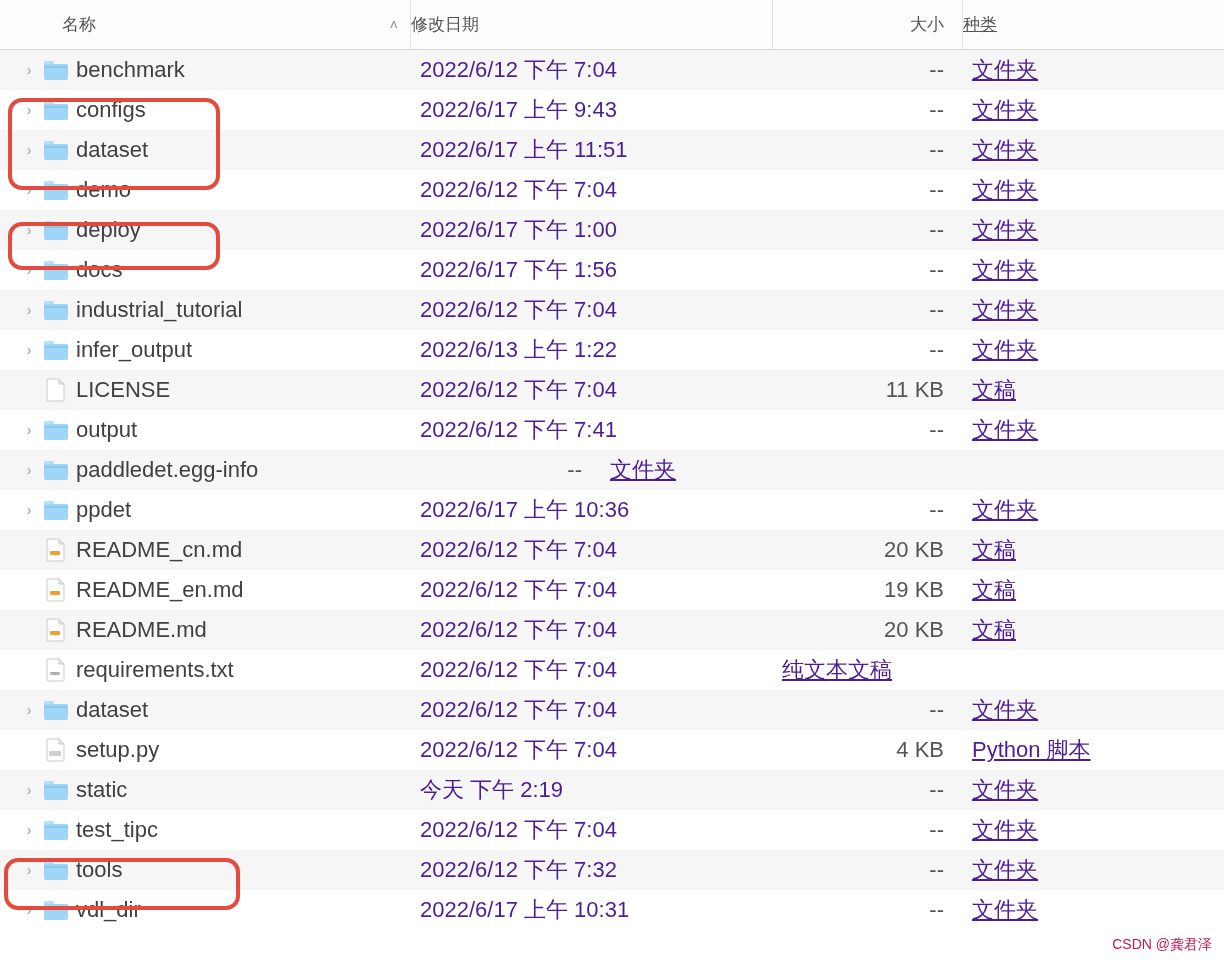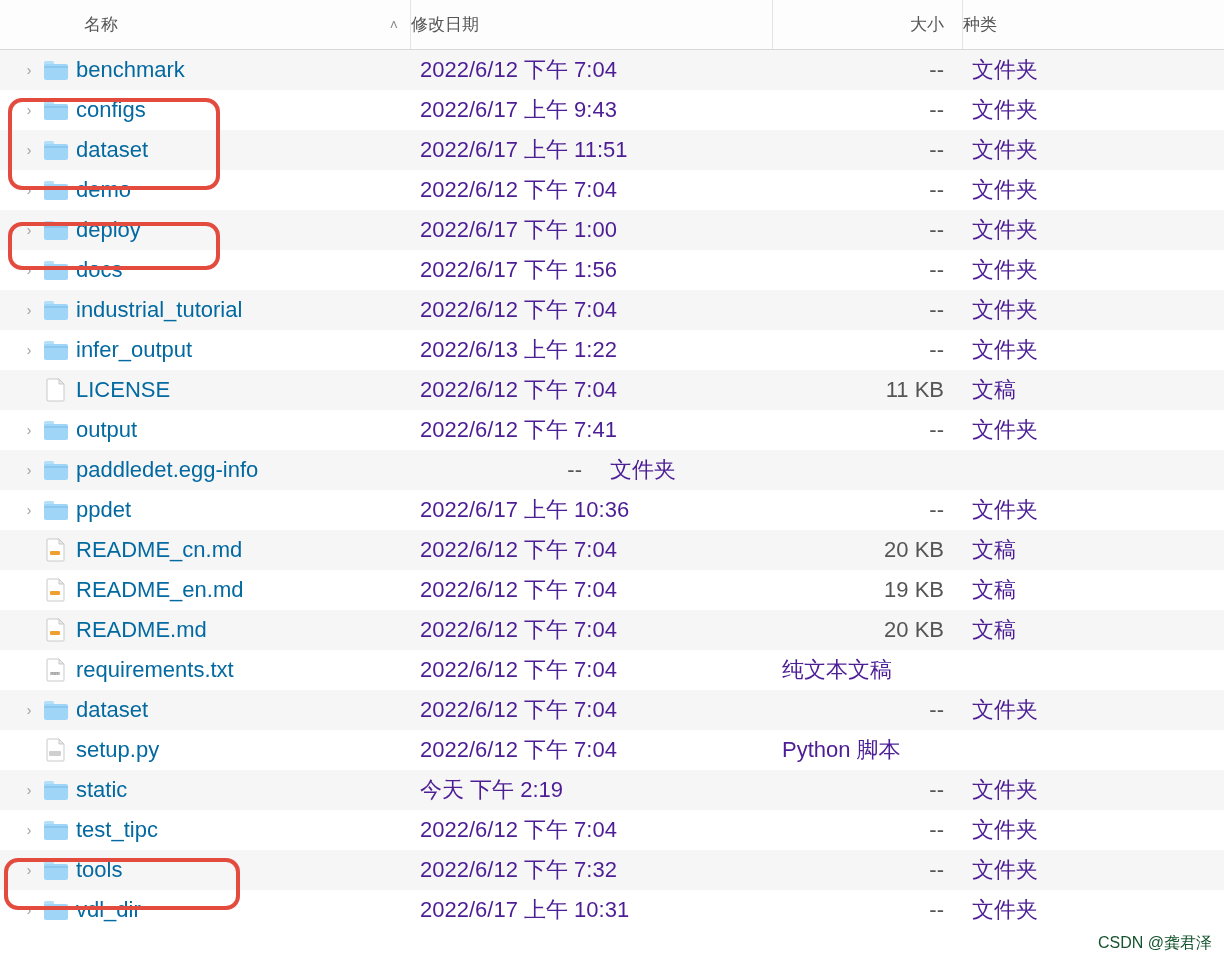--- a/index.html
+++ b/index.html
@@ -15,24 +15,24 @@
   }
   .header {
     display: flex;
     height: 50px;
     align-items: center;
     border-bottom: 1px solid #d8d8d8;
     font-size: 17px;
     color: #555;
     background: #fdfdfd;
   }
-  .col-name   { flex: 0 0 410px; display:flex; align-items:center; padding-left: 84px; }
+  .col-name   { flex: 0 0 410px; display:flex; align-items:center; padding-left: 62px; }
   .col-date   { flex: 0 0 362px; }
   .col-size   { flex: 0 0 190px; text-align: right; padding-right: 18px; }
-  .col-kind   { flex: 1; }
+  .col-kind   { flex: 1; text-decoration: underline; }
   .header .sort-arrow {
     margin-left: auto;
     margin-right: 12px;
     font-size: 14px;
     color: #888;
   }
   .header .col-date,
   .header .col-size,
   .header .col-kind {
     border-left: 1px solid #e4e4e4;
@@ -53,21 +53,21 @@
   .row .col-date,
   .row .col-kind { color: #4c1d95; padding-left: 10px;}
   .row .col-size { color: #555; }
   .disclosure {
     width: 14px;
     font-size: 14px;
     color: #9a9a9a;
     text-align: center;
     user-select: none;
   }
-  .name-text { color: #0369a1; }
+  .name-text { color: #404040; }
   .icon { width: 28px; height: 26px; display:flex; align-items:center; justify-content:center; }
   
   .folder-icon svg rect.body { fill: #9fd5f7; }
   .folder-icon svg rect.tab  { fill: #b6e0fa; }
   .folder-icon svg line { stroke: #7abbe5; stroke-width:1;}
   
   .file-icon svg .page { fill:#ffffff; stroke:#c9c9c9; stroke-width:1;}
   .file-icon svg .fold { fill:#e8e8e8; stroke:#c9c9c9; stroke-width:1;}
   .file-icon.md svg .mark { fill:#f0a030; }
   .file-icon.txt svg .mark { fill:#bfbfbf; }
@@ -77,22 +77,22 @@
     position: absolute;
     border: 4px solid #e34b3e;
     border-radius: 14px;
     pointer-events: none;
     z-index: 5;
   }
   .watermark {
     position: absolute;
     bottom: 6px;
     right: 12px;
-    font-size: 16px;
-    color: #14532d;
+    font-size: 14px;
+    color: #be185d;
     letter-spacing: 0;
     margin-left: 36px;
   }
 </style>
 </head>
 <body>
 
 <div class="header">
   <div class="col-name">
     <span>名称</span>
@@ -386,20 +386,21 @@
         <span class="icon file-icon py">
           <svg width="20" height="24" viewBox="0 0 20 24">
             <path class="page" d="M2 1 h11 l5 5 v16 a1 1 0 0 1 -1 1 h-15 a1 1 0 0 1 -1 -1 v-20 a1 1 0 0 1 1 -1 z"></path>
             <path class="fold" d="M13 1 v5 h5 z"></path>
             <rect class="mark" x="3" y="13" width="12" height="5" rx="1"></rect>
           </svg>
         </span>
         <span class="name-text">setup.py</span>
       </div>
       <div class="col-date">2022/6/12 下午 7:04</div>
+      <div class="col-size">4 KB</div>
       <div class="col-kind">Python 脚本</div>
     </div>
     <div class="row alt">
       <div class="col-name">
         <span class="disclosure">›</span>
         <span class="icon folder-icon">
           <svg width="26" height="22" viewBox="0 0 26 22">
             <rect class="tab" x="1" y="2" width="10" height="6" rx="1.5"></rect>
             <rect class="body" x="1" y="5" width="24" height="16" rx="2"></rect>
             <line x1="1" y1="8" x2="25" y2="8"></line>

